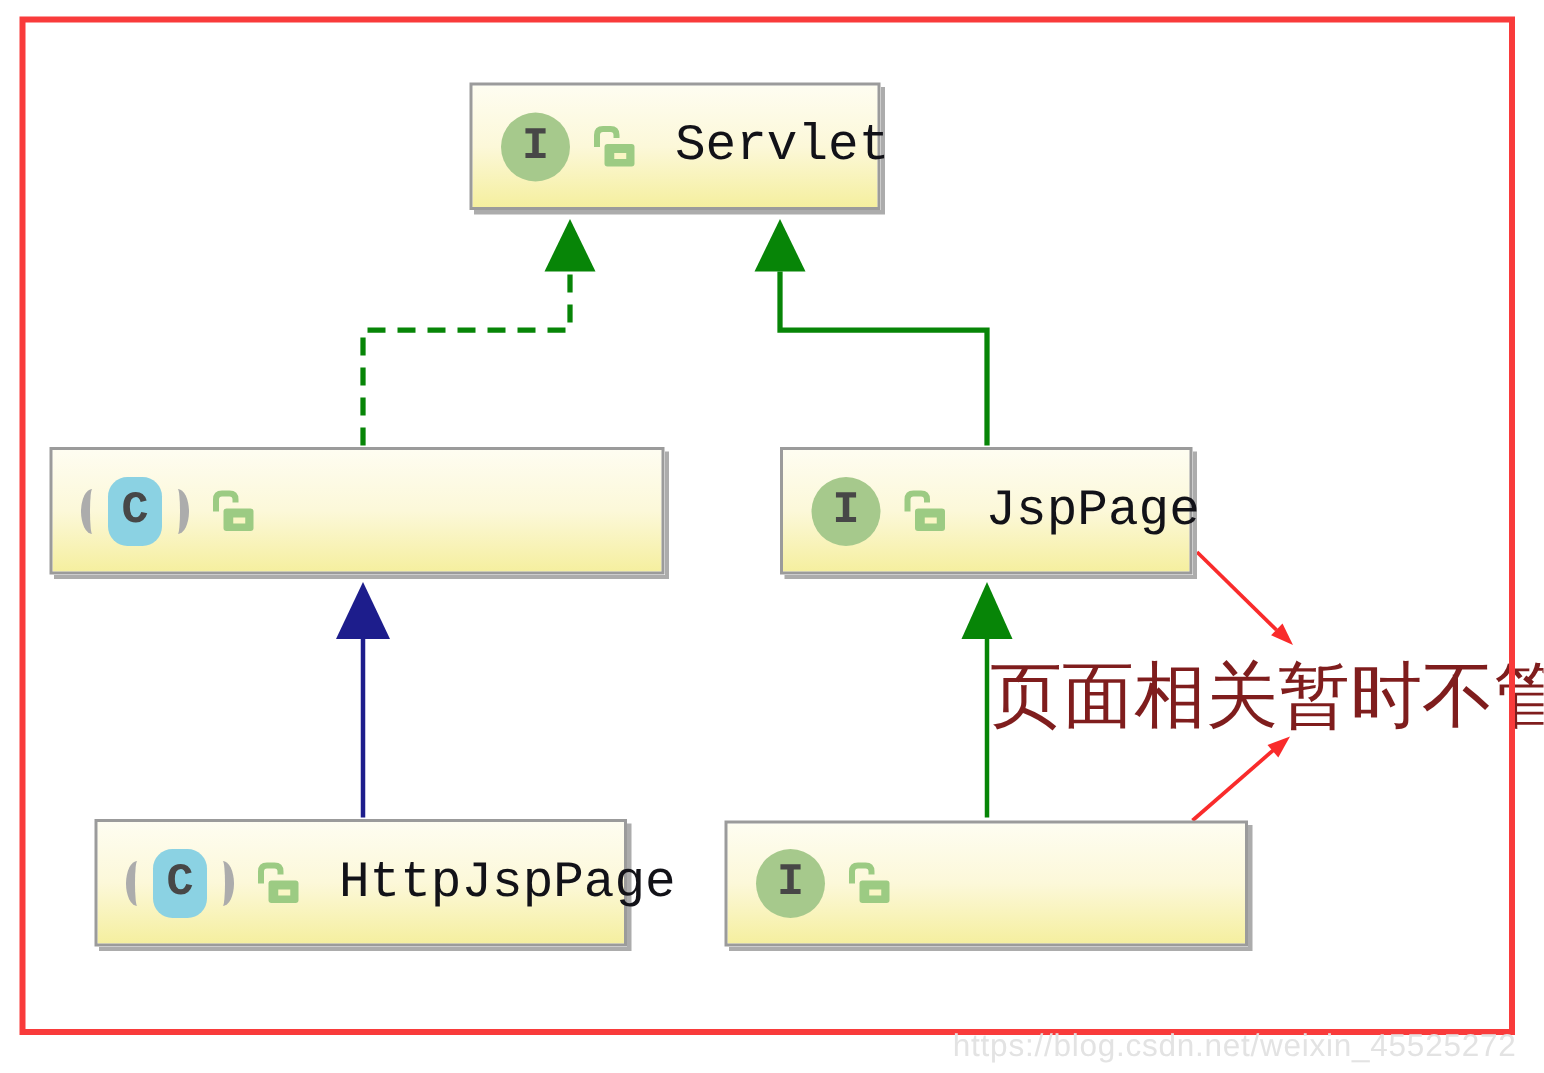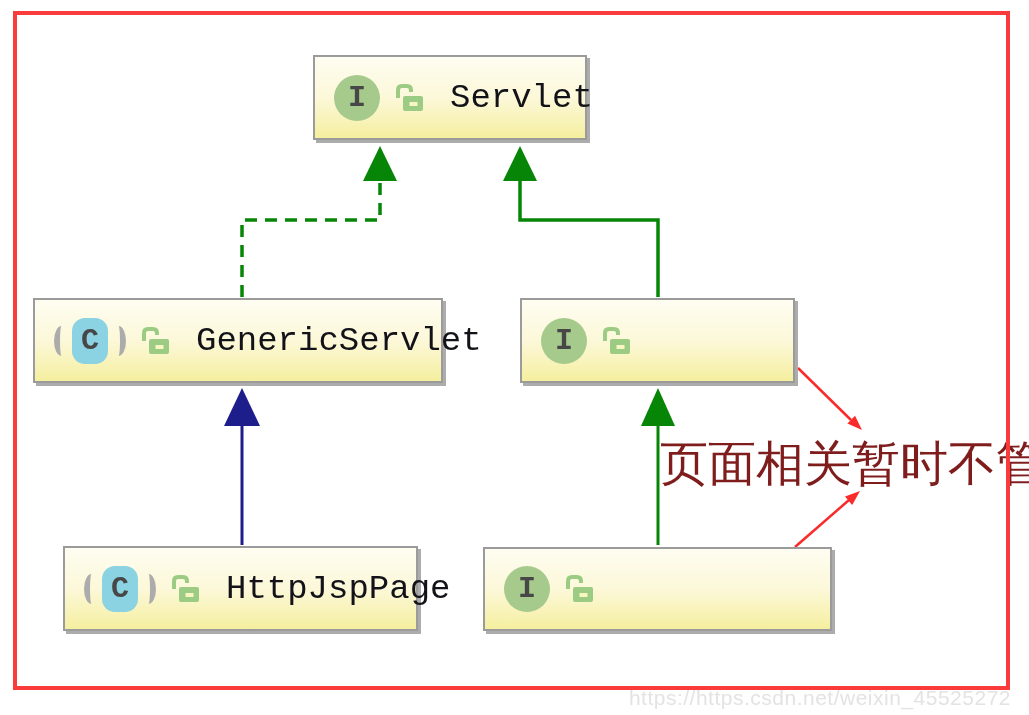--- a/index.html
+++ b/index.html
@@ -105,34 +105,34 @@
       </span>
       <span class="paren pr"></span>
     </span>
     <span class="ico-lock">
       <svg width="36" height="32" viewBox="0 0 36 32">
         <path d="M6 16 V8 Q6 4 10 4 H15 Q19 4 19 8 V10" fill="none" stroke="#9CCB83" stroke-width="4"></path>
         <rect x="11" y="14" width="20" height="15" rx="2" fill="#9CCB83"></rect>
         <rect x="17.5" y="20" width="8" height="4" fill="#FAF6C4"></rect>
       </svg>
     </span>
-    <span class="node-label">GenericServlet</span>
   </div>
 
   <div class="node pos-jsppage">
     <span class="ico-iface">
       <span class="ico-letter">I</span>
     </span>
     <span class="ico-lock">
       <svg width="36" height="32" viewBox="0 0 36 32">
         <path d="M6 16 V8 Q6 4 10 4 H15 Q19 4 19 8 V10" fill="none" stroke="#9CCB83" stroke-width="4"></path>
         <rect x="11" y="14" width="20" height="15" rx="2" fill="#9CCB83"></rect>
         <rect x="17.5" y="20" width="8" height="4" fill="#FAF6C4"></rect>
       </svg>
     </span>
+    <span class="node-label">JspPage</span>
   </div>
 
   <div class="node pos-httpservlet">
     <span class="ico-abstract">
       <span class="paren pl"></span>
       <span class="abs-body">
         <span class="ico-letter">C</span>
       </span>
       <span class="paren pr"></span>
     </span>
@@ -156,15 +156,15 @@
         <rect x="11" y="14" width="20" height="15" rx="2" fill="#9CCB83"></rect>
         <rect x="17.5" y="20" width="8" height="4" fill="#FAF6C4"></rect>
       </svg>
     </span>
   </div>
 
   <div class="annotation">页面相关暂时不管</div>
 
   <div class="red-frame"></div>
 
-  <div class="watermark">https://https.csdn.net/weixin_45525272</div>
+  <div class="watermark">https://blog.csdn.net/weixin_45525272</div>
 
 </div>
 
 </body></html>

